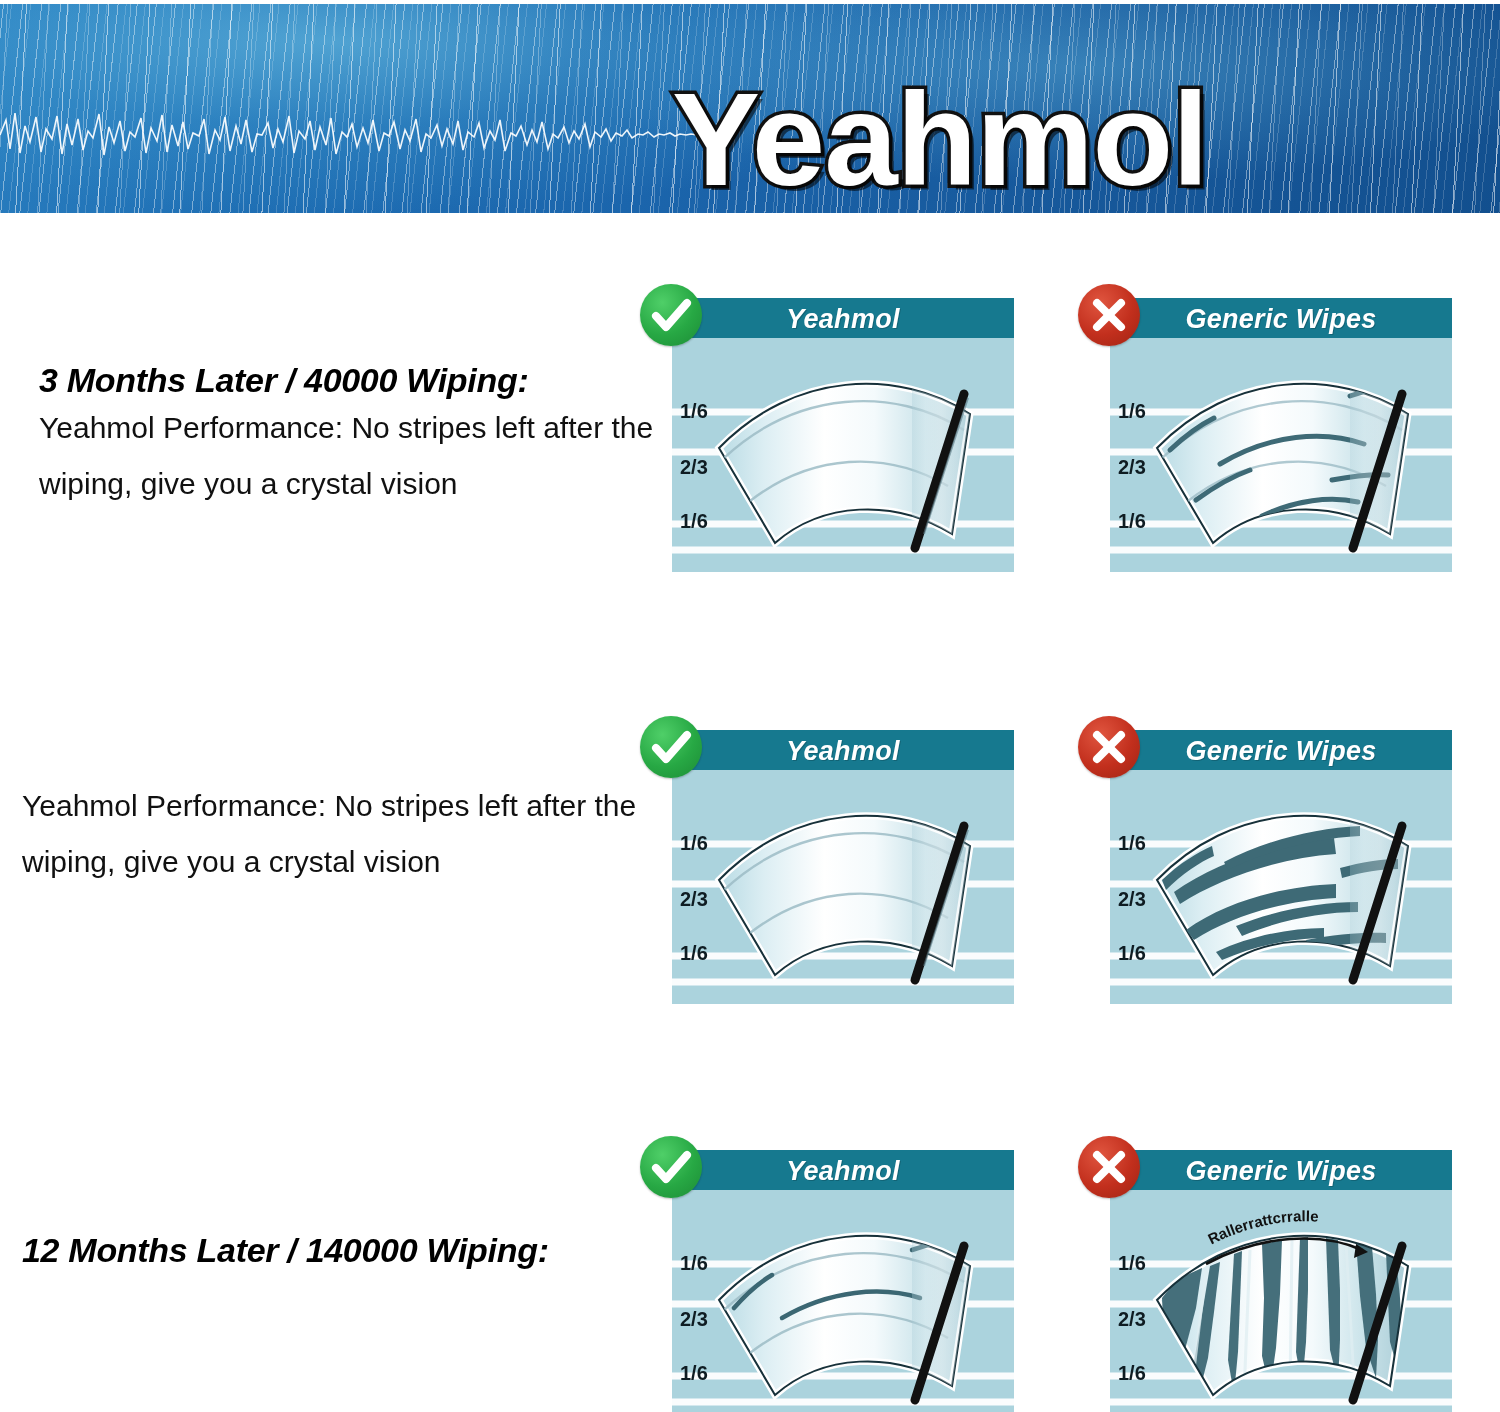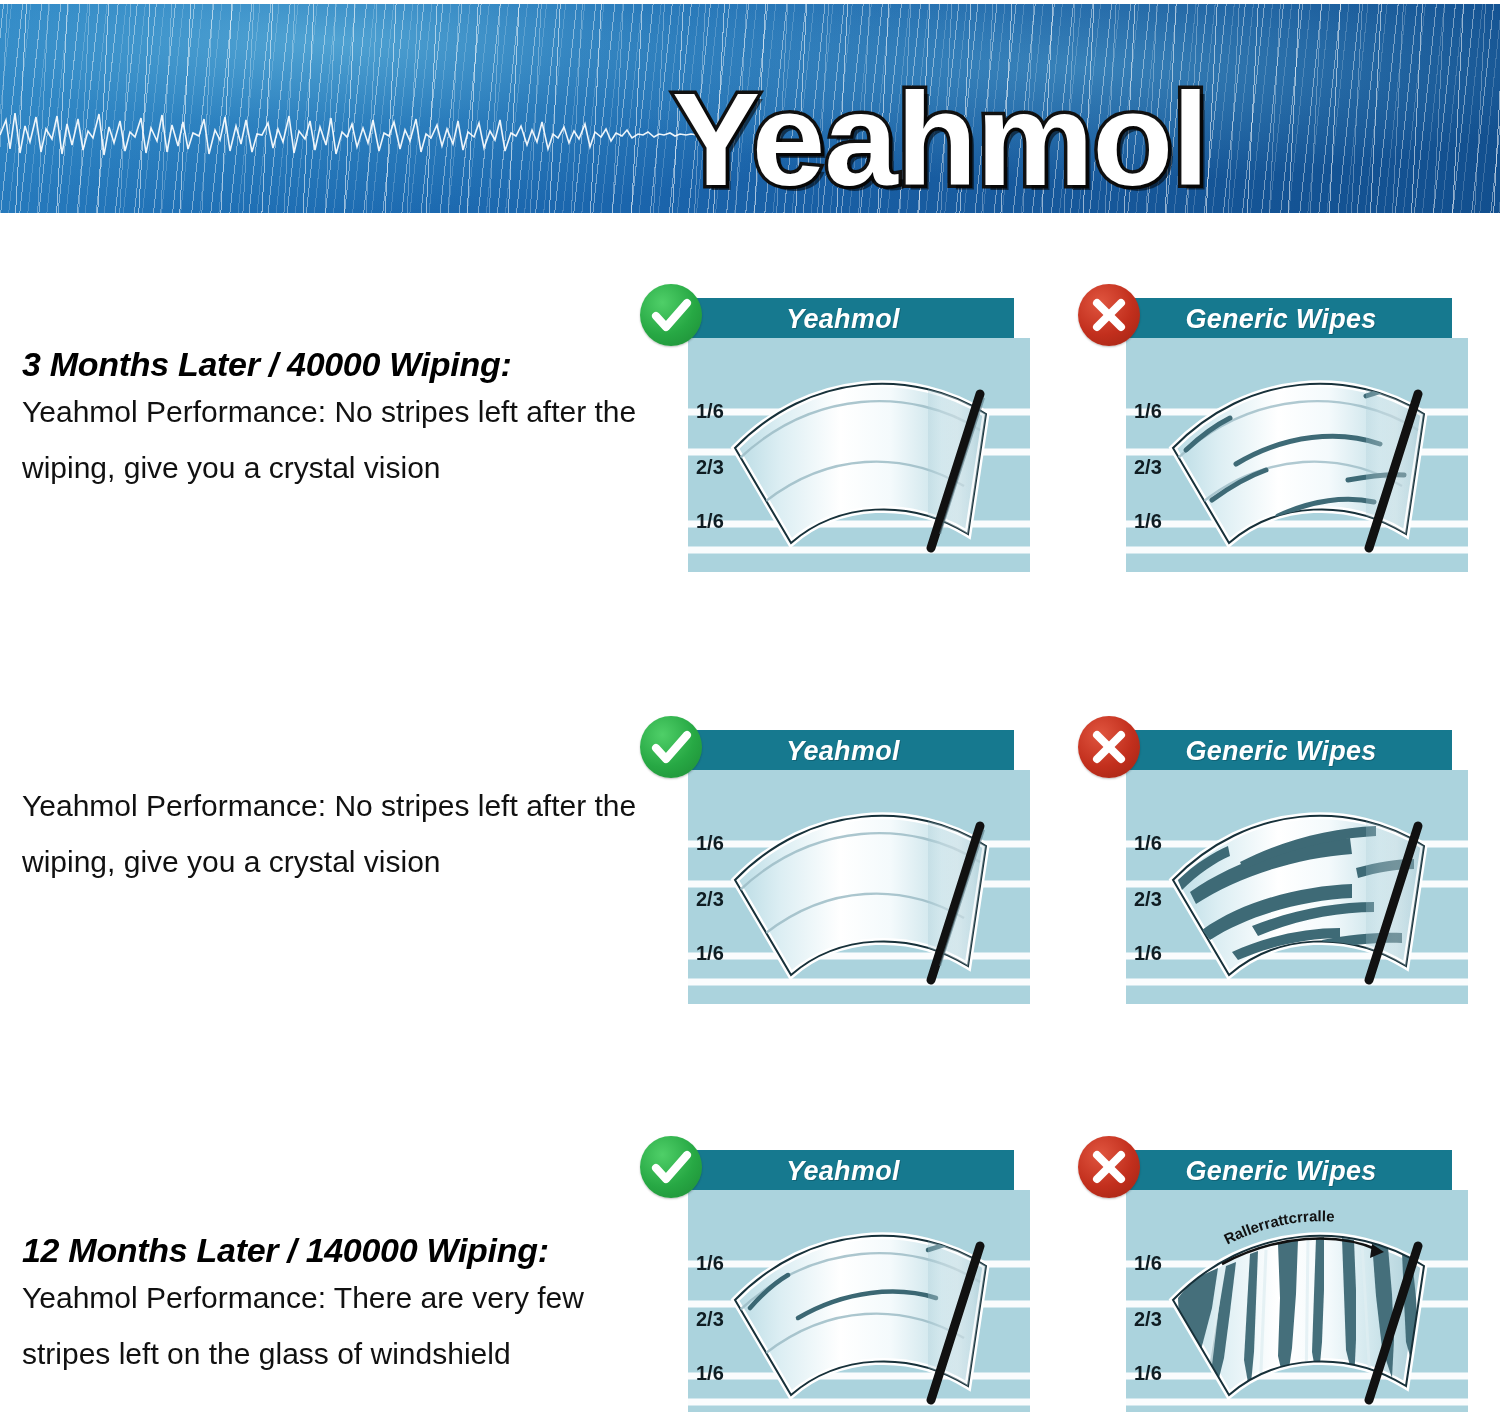--- a/index.html
+++ b/index.html
@@ -36,38 +36,38 @@
   
   .row{position:absolute;left:0;width:1500px;}
   #row1{top:268px;height:320px;}
   #row2{top:700px;height:320px;}
   #row3{top:1120px;height:292px;}
 
   .textcol{position:absolute;left:22px;width:650px;}
   .heading{font-style:italic;font-weight:bold;font-size:34px;line-height:40px;
            letter-spacing:-.3px;color:#000;white-space:nowrap;}
   .body{font-size:30px;line-height:56px;color:#111;}
-  #row1 .textcol{top:76px;}
+  #row1 .textcol{top:92px;margin-left:17px;}
   #row2 .textcol{top:78px;}
   #row3 .textcol{top:110px;}
 
   
   .panel{position:absolute;top:30px;width:342px;height:274px;}
   .panel.left{left:672px;}
   .panel.right{left:1110px;}
   .hbar{position:absolute;left:0;top:0;width:342px;height:40px;background:#16798f;}
   .hbar .htxt{position:absolute;left:0;right:0;top:2px;text-align:center;
       font-style:italic;font-weight:bold;font-size:27px;line-height:38px;color:#fff;
       letter-spacing:.3px;text-shadow:1px 1px 0 rgba(0,0,0,.18);}
   .badge{position:absolute;left:-32px;top:-14px;width:62px;height:62px;border-radius:50%;
          z-index:5;box-shadow:0 1px 2px rgba(0,0,0,.25);}
   .badge.ok{background:radial-gradient(circle at 36% 30%, #4fcf68 0%, #27a844 55%, #1d8b36 100%);}
   .badge.bad{background:radial-gradient(circle at 36% 30%, #e0553f 0%, #c22f1d 55%, #9f2413 100%);}
   .badge svg{position:absolute;inset:0;}
-  .stage{position:absolute;left:16px;top:40px;width:342px;height:234px;background:#abd3dd;}
+  .stage{position:absolute;left:0;top:40px;width:342px;height:234px;background:#abd3dd;}
   .stage svg{display:block;width:342px;height:234px;}
   .zlabel{position:absolute;font-weight:bold;font-size:20px;color:#0f1c22;}
 </style>
 </head>
 <body>
 
 <div id="banner">
   <div class="bnd bgrad1"></div>
   <div class="bnd bgrad2"></div>
   <div class="bnd bgrad3"></div>
@@ -279,21 +279,20 @@
       <div class="zlabel" style="left:8px;top:62px;">1/6</div>
       <div class="zlabel" style="left:8px;top:118px;">2/3</div>
       <div class="zlabel" style="left:8px;top:172px;">1/6</div>
     </div>
   </div>
 </div>
 
 <div class="row" id="row3">
   <div class="textcol">
     <div class="heading">12 Months Later / 140000 Wiping:</div>
-    <div class="body">Yeahmol Performance: There are very few stripes left on the glass of windshield</div>
   </div>
 
   <div class="panel left">
     <div class="badge ok">
       <svg viewBox="0 0 62 62">
           <path d="M16 32 L26 43 L47 19" fill="none" stroke="#fff" stroke-width="8" stroke-linecap="round" stroke-linejoin="round"></path>
         </svg>
     </div>
     <div class="hbar">
       <div class="htxt">Yeahmol</div>

